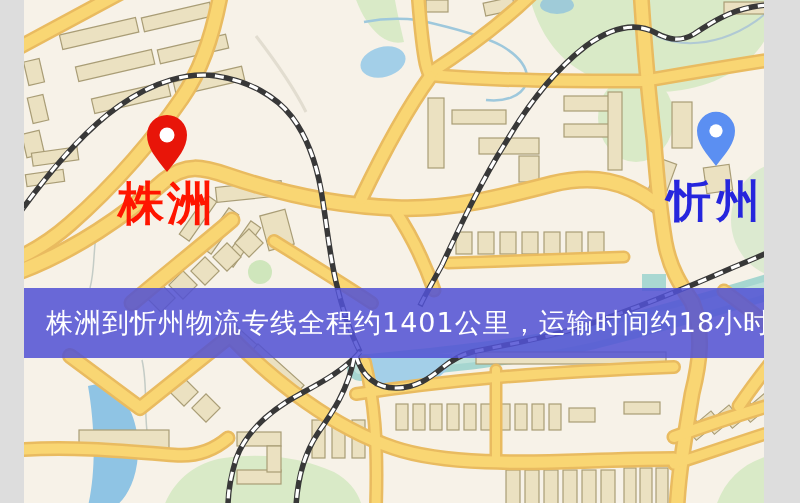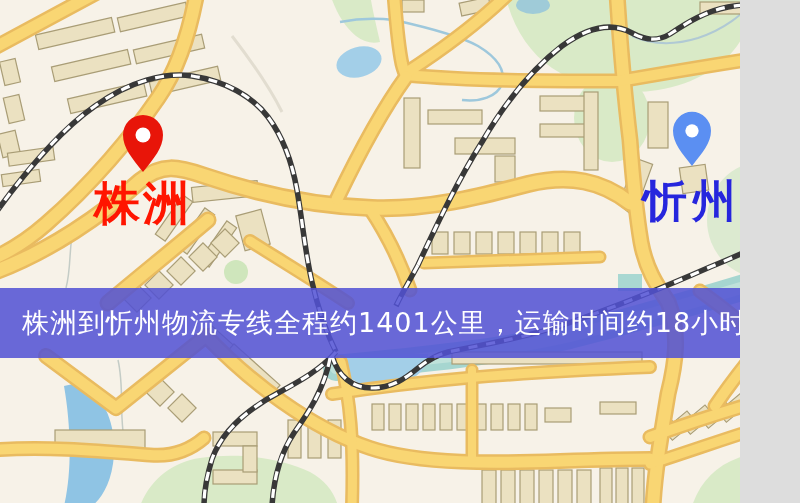--- a/index.html
+++ b/index.html
@@ -1,19 +1,20 @@
 <!DOCTYPE html>
 <html><head>
 <meta charset="utf-8">
 <style>
   html,body{margin:0;padding:0;background:#ddd;}
   .stage{
     position:relative;width:740px;height:503px;overflow:hidden;
     font-family:"DejaVu Sans","Liberation Sans",sans-serif;
     background:#4d7c0f;
+    margin-left:24px;
   }
   .stage svg{display:block;}
   .map-label{
     font-family:"DejaVu Serif","Liberation Serif",serif;
     font-weight:bold;
   }
   .banner{
     position:absolute;left:0;top:288px;width:800px;height:70px;
     display:flex;align-items:center;box-sizing:border-box;
     padding-left:22px;

